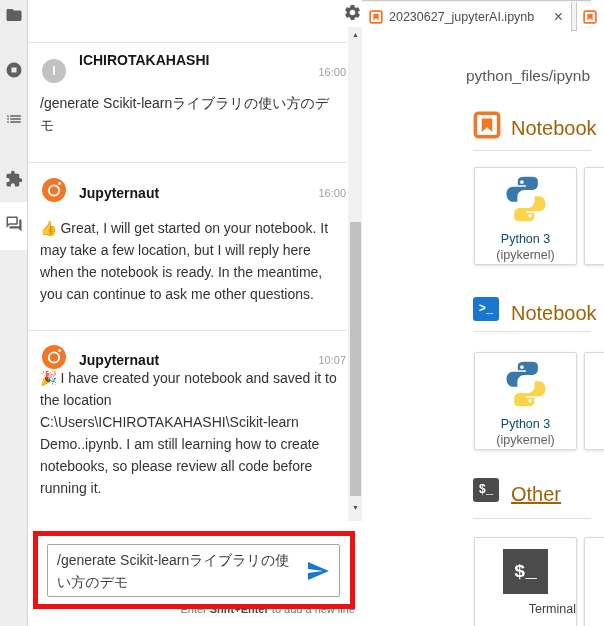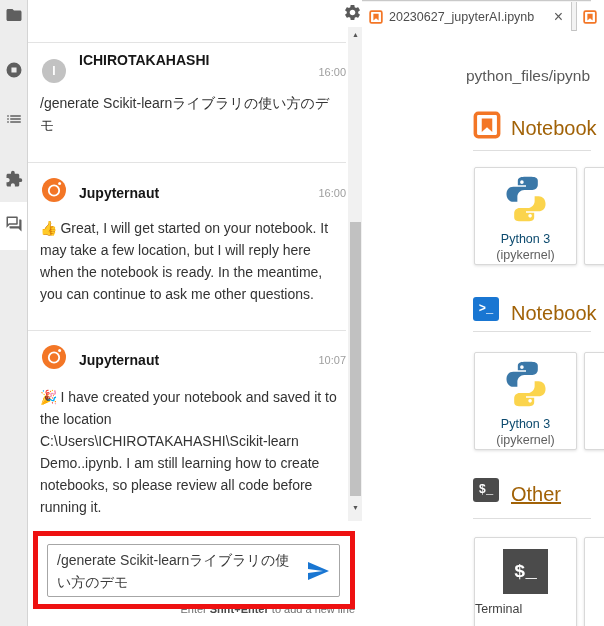--- a/index.html
+++ b/index.html
@@ -62,21 +62,21 @@
 
   .launch-card { position:absolute; width:103px; height:98px; background:#fff; border:1px solid #d9d9d9; border-radius:2px; box-shadow:0 1px 3px rgba(0,0,0,.12); cursor:pointer; }
   .card-logo { position:absolute; left:26px; top:6px; width:50px; height:50px; }
   .card-title { position:absolute; left:0; top:64px; width:101px; text-align:center; font-size:12.5px; color:#0c4a6e; line-height:15px; }
   .card-sub { position:absolute; left:0; top:80px; width:101px; text-align:center; font-size:12.5px; color:#5f5f5f; }
 
   .prompt-icon-sm { width:26px; height:24px; border-radius:3px; color:#fff; font-family:"Liberation Mono","DejaVu Sans Mono",monospace; font-size:12px; font-weight:bold; display:flex; align-items:center; justify-content:center; }
   .blue-bg { background:#1976d2; }
   .dark-bg { background:#4b4b4b; }
   .term-icon-lg { position:absolute; left:28px; top:11px; width:45px; height:45px; background:#4b4b4b; color:#fff; font-family:"Liberation Mono","DejaVu Sans Mono",monospace; font-size:19px; font-weight:bold; display:flex; align-items:center; justify-content:center; }
-  .term-title { position:absolute; left:0; top:64px; width:101px; text-align:left; font-size:12.5px; color:#3f3f3f; }
+  .term-title { position:absolute; left:0; top:64px; width:101px; text-align:right; font-size:12.5px; color:#3f3f3f; }
 </style>
 </head>
 <body>
 
 <div class="stage">
 
   <div class="abs sidebar">
     <div class="sb-block" style="top:0; height:202px;"></div>
     <div class="sb-block" style="top:250px; height:376px;"></div>
 
@@ -146,21 +146,21 @@
     <div>
       <div class="avatar" style="top:347px;">
         <span><svg viewBox="0 0 24 24" width="24" height="24">
               <circle cx="12" cy="12" r="12" fill="#f37626"></circle>
               <circle cx="12" cy="12.5" r="5.2" fill="none" stroke="#fff" stroke-width="1.8"></circle>
               <circle cx="17.6" cy="5.6" r="1.5" fill="#fff"></circle>
             </svg></span>
       </div>
       <div class="msg-name" style="top:352px;">Jupyternaut</div>
       <div class="msg-time" style="top:354px;">10:07</div>
-      <div class="msg-body" style="top:386px;">
+      <div class="msg-body" style="top:367px;">
         <span class="emoji">🎉</span><span>I have created your notebook and saved it to the location C:\Users\ICHIROTAKAHASHI\Scikit-learn Demo..ipynb. I am still learning how to create notebooks, so please review all code before running it.</span>
       </div>
     </div>
   </div>
 
   <div class="abs scroll-track"></div>
   <div class="scroll-arrow" style="top:29px;">▲</div>
   <div class="scroll-thumb" style="top:222px; height:274px;"></div>
   <div class="scroll-arrow" style="top:502px;">▼</div>
 

